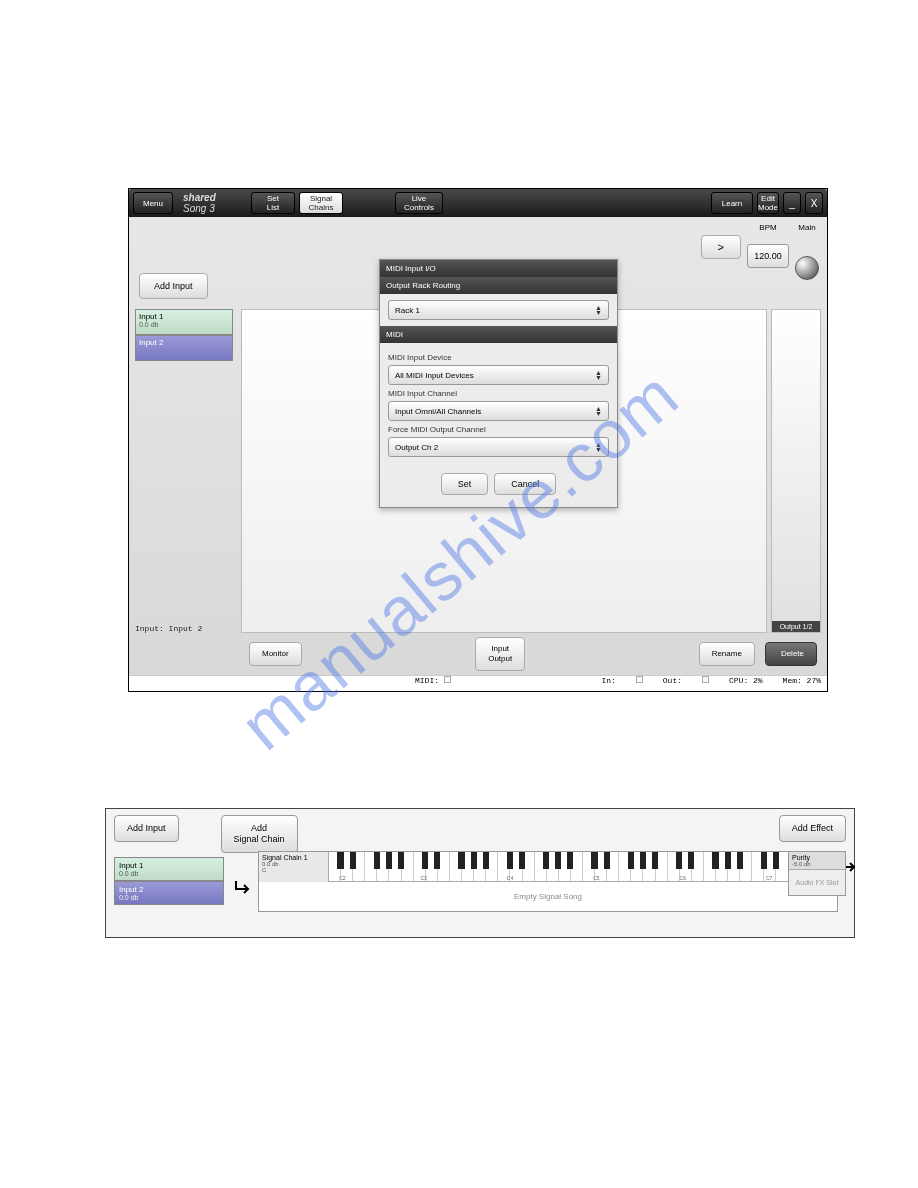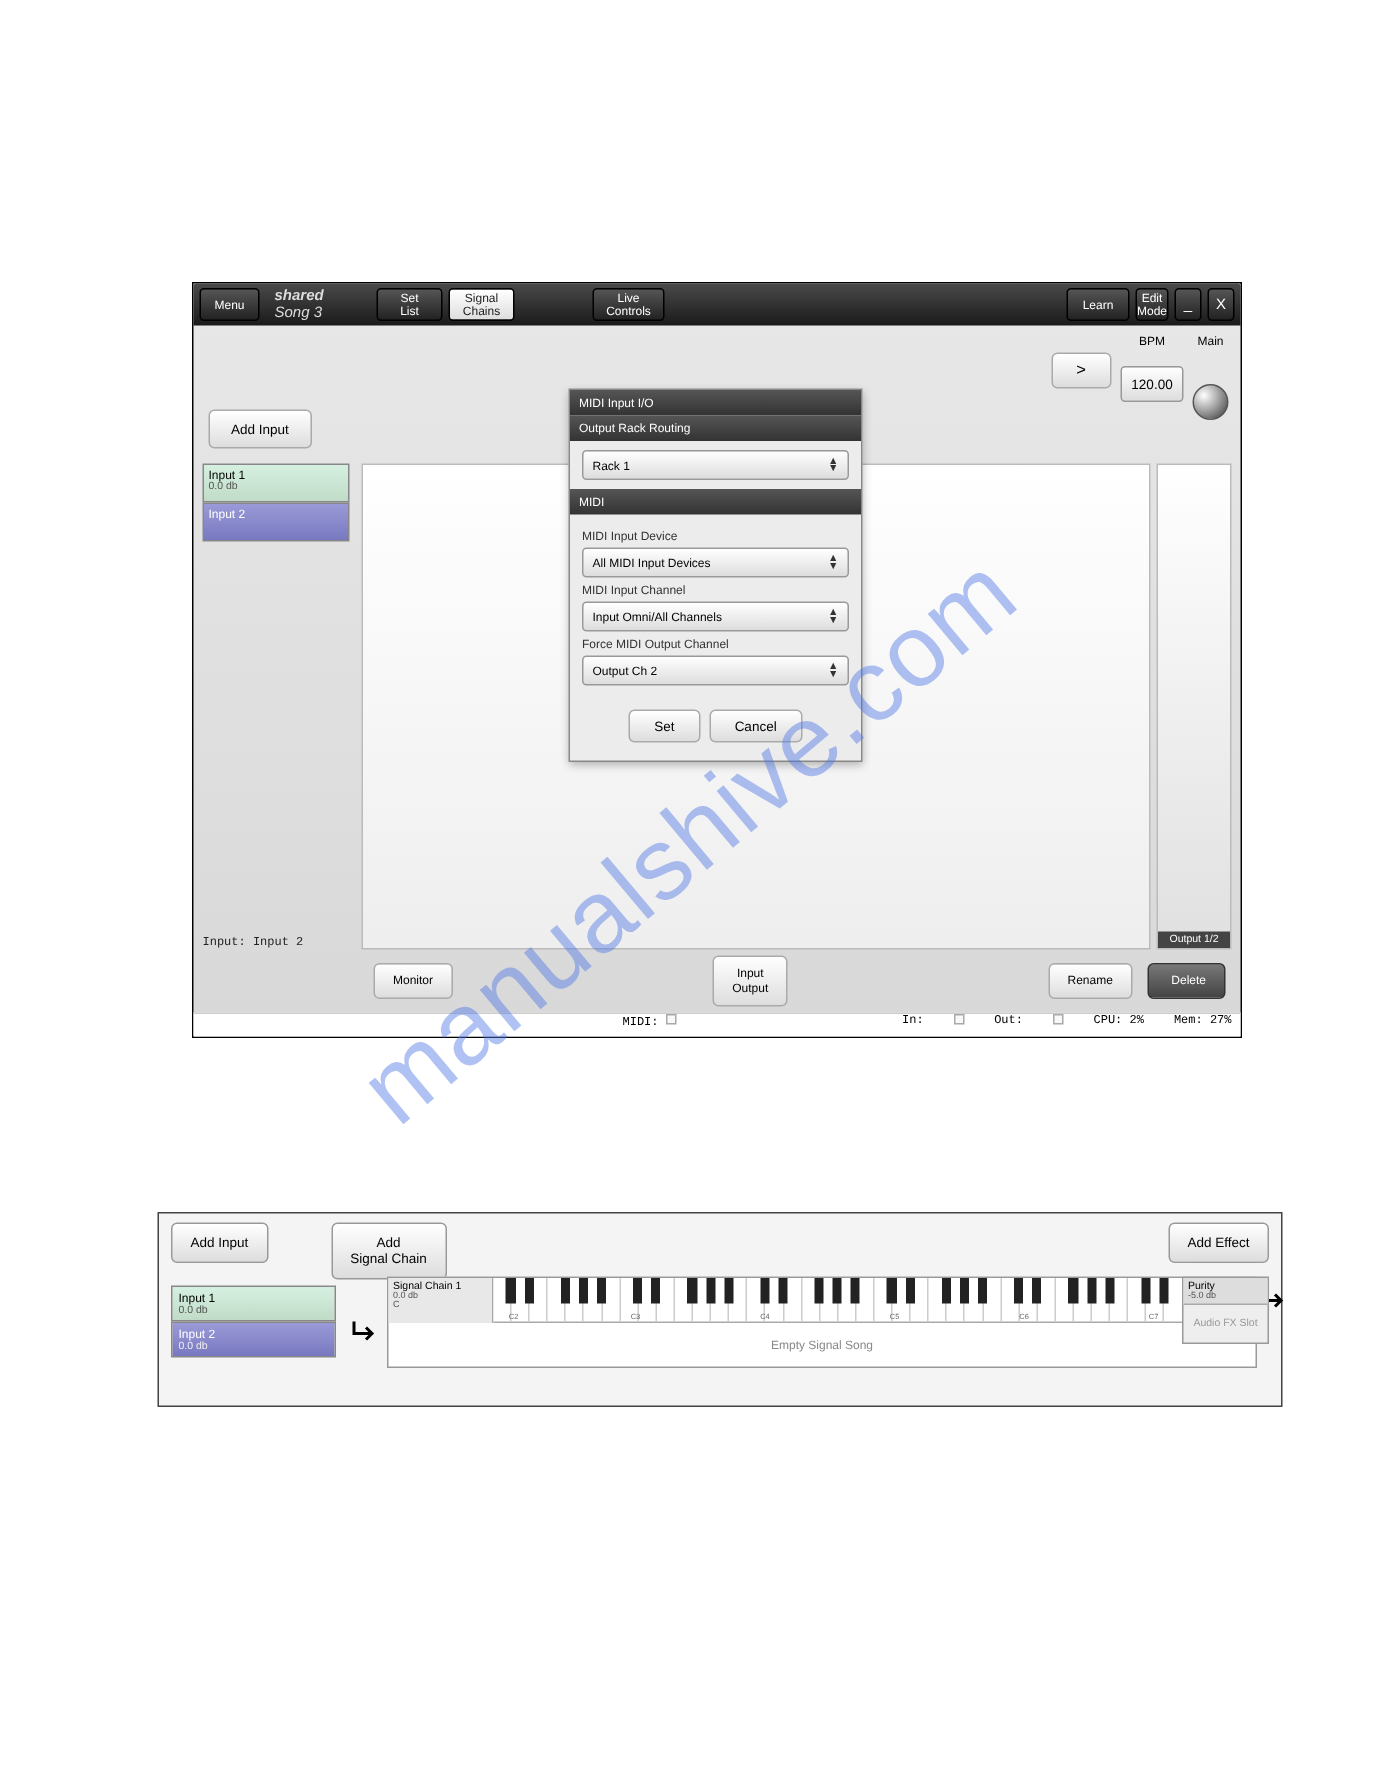--- a/index.html
+++ b/index.html
@@ -22,21 +22,21 @@
   .addinput { position:absolute; left:10px; top: 0px; background: linear-gradient(#fff,#ddd); border:1px solid #aaa; border-radius:4px; font-size:9px; padding:7px 14px; cursor:pointer; }
   .inputlist { position:absolute; left:6px; top:36px; width:98px; }
   .inputrow { border:1px solid #888; font-size:8px; padding:2px 3px 1px 3px; background:linear-gradient(#d5f0e0,#c0dcc8); height:26px; }
   .inputrow .db { font-size:7px; color:#555; }
   .inputrow.selected { background: linear-gradient(#9a9ad8,#7878c0); color:#fff; }
   .inputrow.selected .db { color:#eee; }
   .canvas { position:absolute; left:112px; top:36px; right:60px; bottom:0; background:linear-gradient(#fff,#eee); border:1px solid #bbb; }
   .outcol { position:absolute; right:6px; top:36px; width:50px; bottom:0; background:linear-gradient(#fff,#e0e0e0); border:1px solid #bbb; }
   .outlabel { position:absolute; bottom:0; left:0; right:0; background:#444; color:#fff; font-size:7px; text-align:center; padding:2px 0; }
   .inptag { position:absolute; left:6px; bottom:0; font-size:8px; color:#222;font-family:Liberation Mono, monospace; }
-  .dialog { position:absolute; left:250px; top:-14px; width:196px; background:#ececec; border:1px solid #888; box-shadow:0 2px 6px rgba(0,0,0,0.3); z-index:100; }
+  .dialog { position:absolute; left:250px; top:-14px; width:239px; background:#ececec; border:1px solid #888; box-shadow:0 2px 6px rgba(0,0,0,0.3); z-index:100; }
   .dialog .dhdr { background:linear-gradient(#555,#333); color:#fff; font-size:8px; padding:4px 6px; }
   .dialog .sect { background:linear-gradient(#555,#333); color:#fff; font-size:8px; padding:4px 6px; }
   .dialog .body { padding:6px 8px; }
   .dialog .lbl { font-size:8px; color:#333; margin:4px 0 3px 0; }
   .dropdown { background:linear-gradient(#fff,#ddd); border:1px solid #999; border-radius:3px; font-size:8px; padding:4px 6px; display:flex; justify-content:space-between; align-items:center; cursor:pointer; }
   .updown { display:flex; flex-direction:column; gap:0; }
   .updown span { font-size:7px; line-height:5px; color:#333; }
   .dlgbtns { display:flex; gap:6px; justify-content:center; padding:10px 0 12px 0; }
   .dbtn { background:linear-gradient(#fff,#ddd); border:1px solid #aaa; border-radius:4px; font-size:9px; padding:5px 16px; cursor:pointer; }
   .bottomctrls { height:42px; display:flex; align-items:center; padding:0 10px; gap:10px; }

